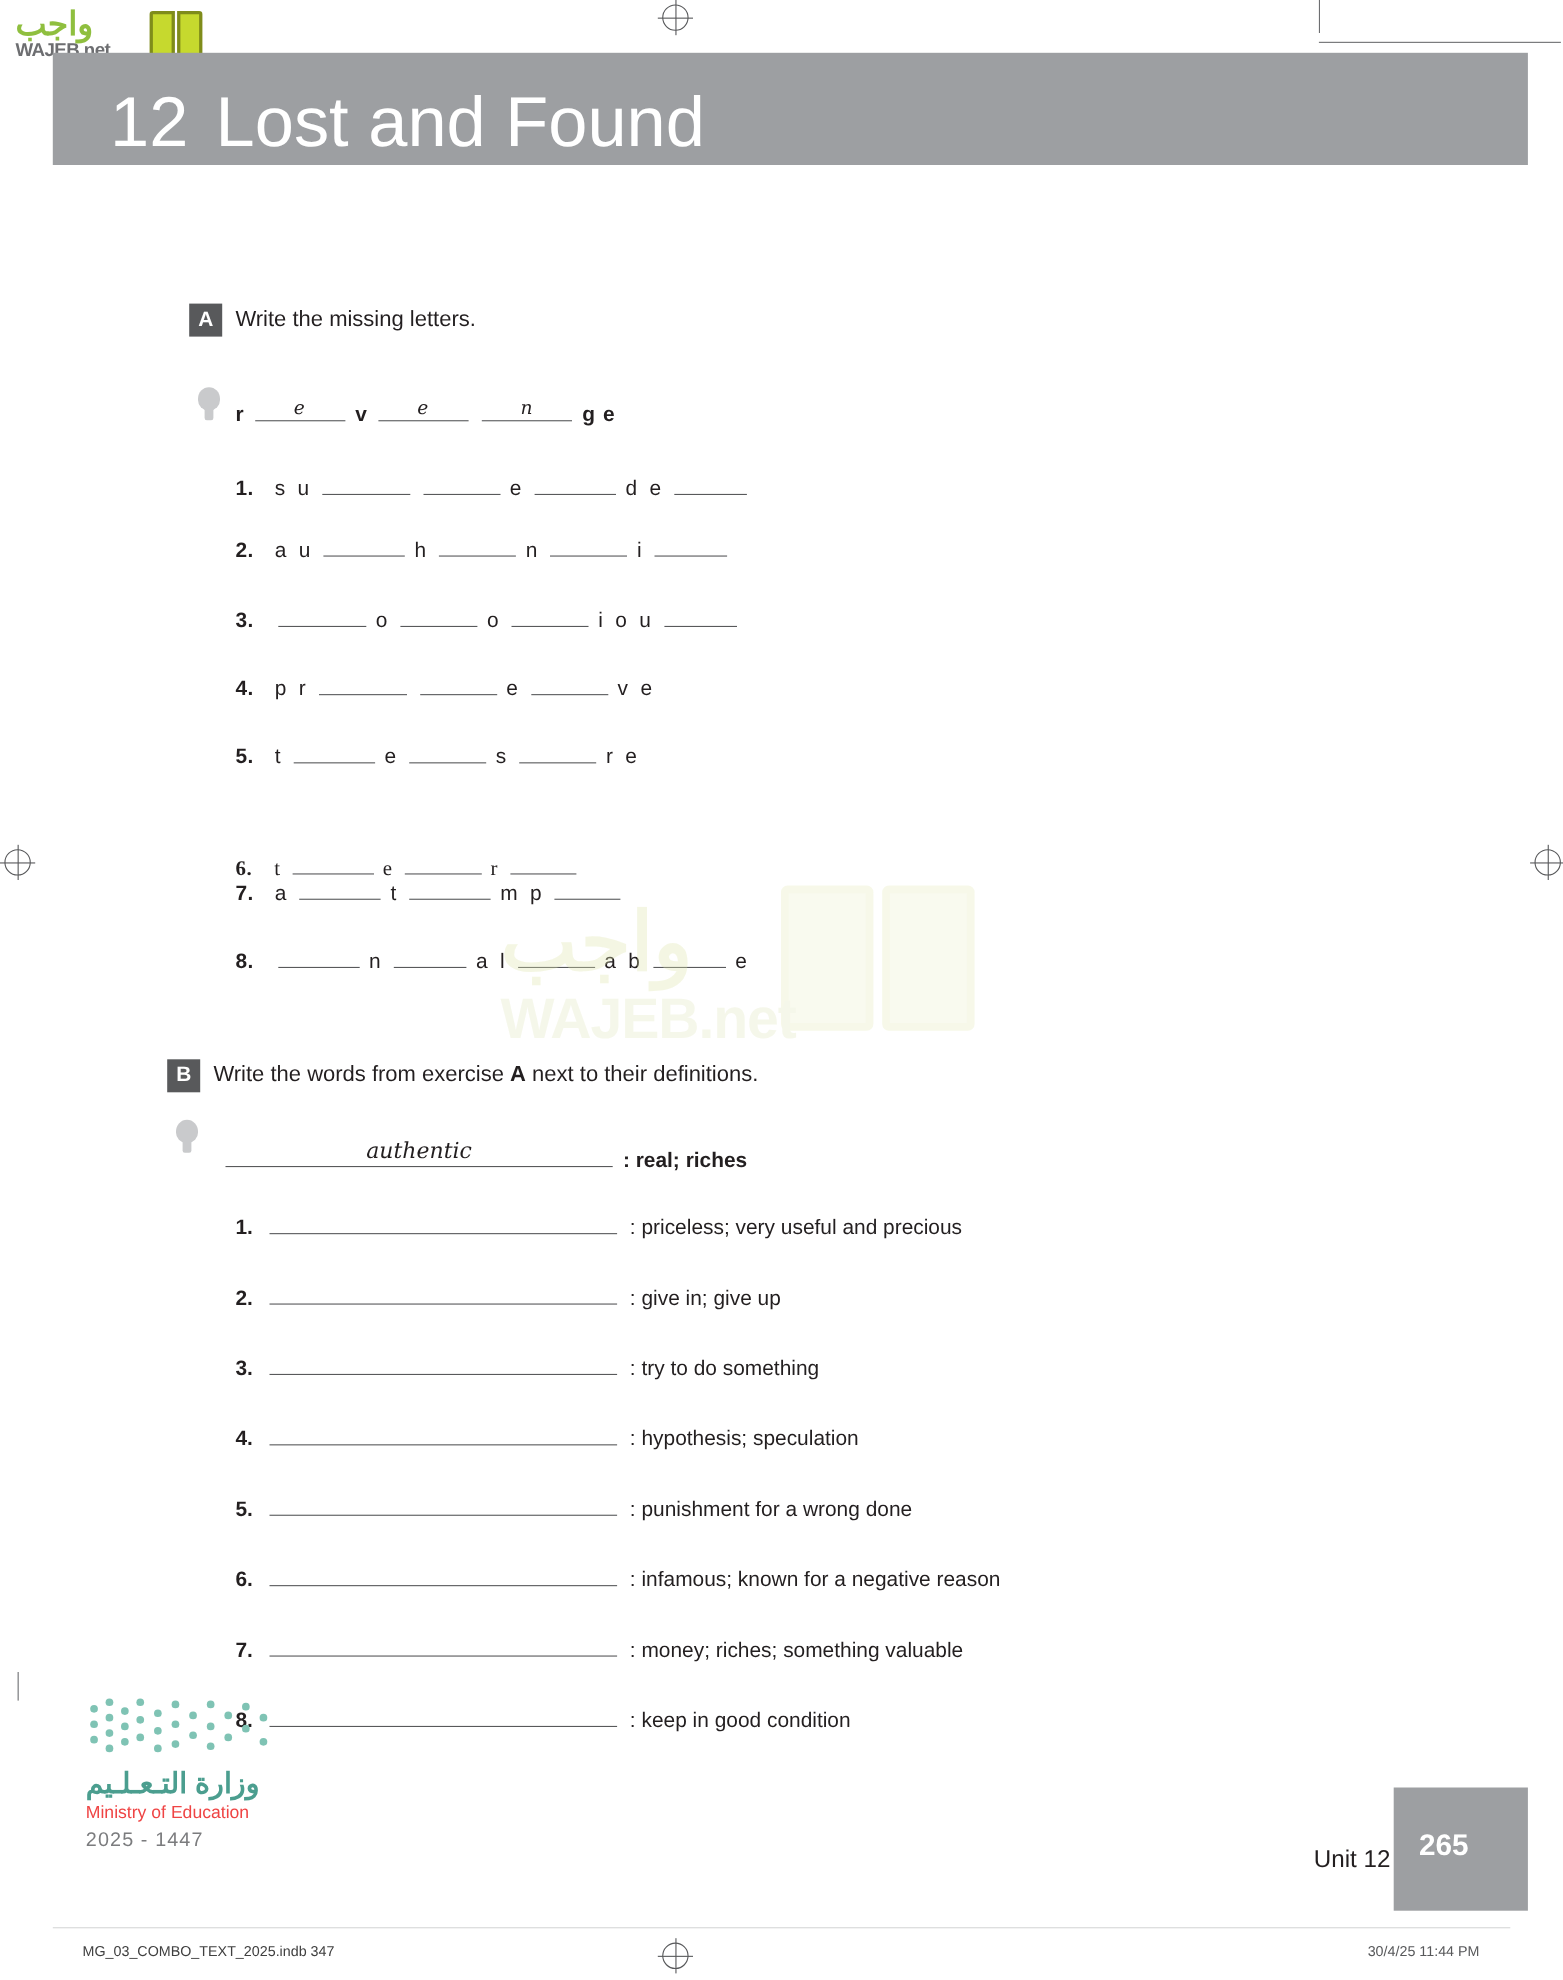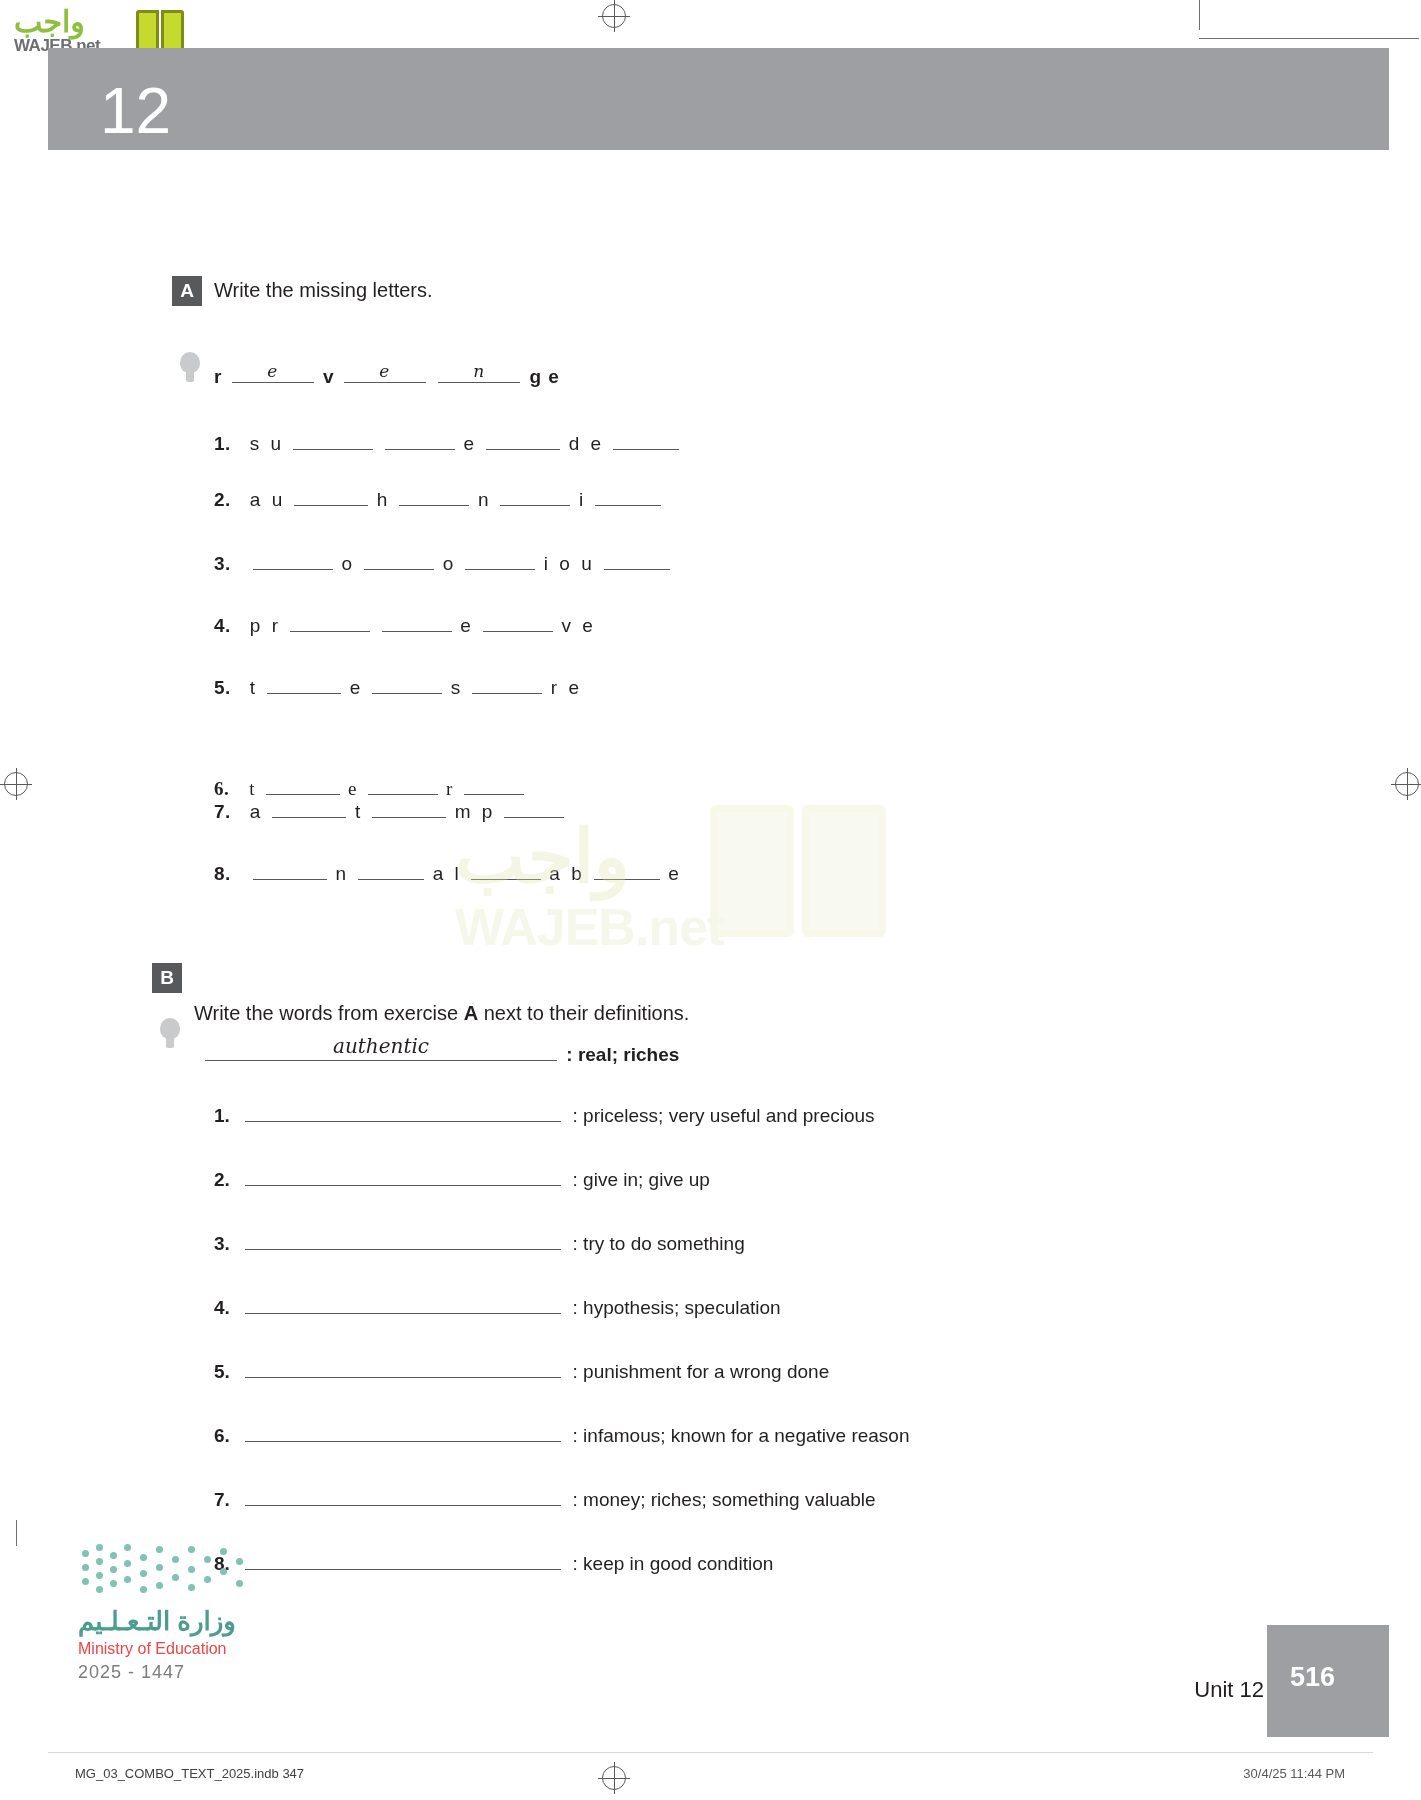--- a/index.html
+++ b/index.html
@@ -417,20 +417,21 @@
   <div class="wajeb-ar">واجب</div>
   <div class="wajeb-net">WAJEB.net</div>
   <div class="wajeb-book">
     <div class="bk l"></div>
       <div class="bk r"></div>
   </div>
 </div>
 
 <div class="header-band">
   <div class="num">12</div>
+  <div class="ttl">Lost and Found</div>
 </div>
 
 <div class="ex-letter" style="left:172px;top:276px;">A</div>
 <div class="ex-instr" style="left:214px;top:279px;">Write the missing letters.</div>
 
 <div class="bulb" style="left:180px;top:352px;">
   <div class="glass"></div>
     <div class="base"></div>
 </div>
 
@@ -533,21 +534,21 @@
 <div class="watermark">
   <div class="wm-book">
     <div class="bk l"></div>
       <div class="bk r"></div>
   </div>
   <div class="wm-ar">واجب</div>
   <div class="wm-net">WAJEB.net</div>
 </div>
 
 <div class="ex-letter" style="left:152px;top:963px;">B</div>
-<div class="ex-instr" style="left:194px;top:1002px;text-align:right;">
+<div class="ex-instr" style="left:194px;top:966px;text-align:right;">
   <span>Write the words from exercise </span><b>A</b><span> next to their definitions.</span>
 </div>
 
 <div class="bulb" style="left:160px;top:1018px;">
   <div class="glass"></div>
     <div class="base"></div>
 </div>
 
 <div class="exampleB">
   <span class="longblank-hw"><span>authentic</span></span>
@@ -628,16 +629,16 @@
     <i style="left:160px;top:18px;"></i>
       <i style="left:160px;top:40px;"></i>
   </div>
   <div class="min-ar">وزارة التـعـلـيم</div>
   <div class="min-en">Ministry of Education</div>
   <div class="min-yr">2025 - 1447</div>
 </div>
 
 <div class="page-box"></div>
 <div class="unit-label">Unit 12</div>
-<div class="page-num">516</div>
+<div class="page-num">265</div>
 <div class="footer-rule"></div>
 <div class="foot-left">MG_03_COMBO_TEXT_2025.indb   347</div>
 <div class="foot-right">30/4/25   11:44 PM</div>
 
 </body></html>

